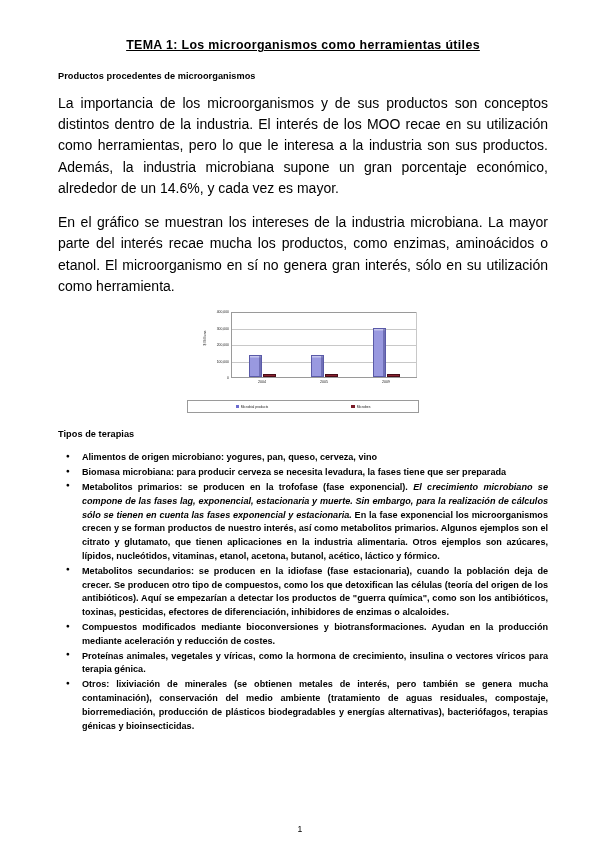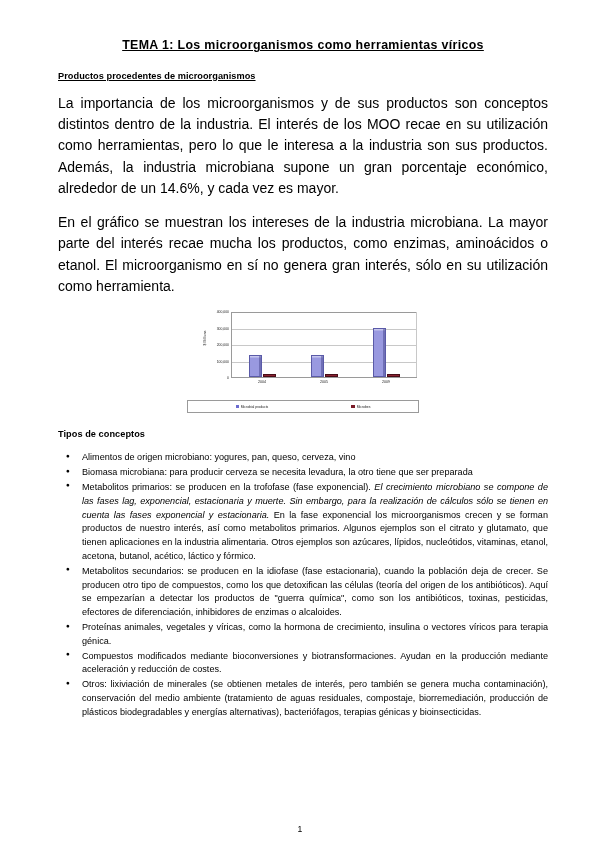--- a/index.html
+++ b/index.html
@@ -26,21 +26,20 @@
     font-size: 12.4px;
     font-weight: bold;
     text-decoration: underline;
     letter-spacing: 0.35px;
     margin: 0 0 18px 0;
     line-height: 1.2;
   }
   .section-heading {
     font-size: 9.2px;
     font-weight: bold;
-    text-decoration: underline;
     margin: 0 0 12px 0;
     letter-spacing: 0.05px;
   }
   .section-heading.plain {
     text-decoration: none;
   }
   p.body-text {
     font-size: 14px;
     line-height: 1.52;
     text-align: justify;
@@ -181,20 +180,21 @@
     margin: 0;
     padding: 0;
   }
   ul.bullets > li {
     position: relative;
     padding-left: 24px;
     margin-bottom: 1px;
     font-size: 9.1px;
     line-height: 1.52;
     text-align: justify;
+    font-weight: bold;
   }
   ul.bullets > li::before {
     content: "\25CF";
     position: absolute;
     left: 8px;
     top: -0.5px;
     font-size: 6.4px;
   }
   .ital { font-style: italic; }
   .page-number {
@@ -204,21 +204,21 @@
     bottom: 14px;
     text-align: center;
     font-size: 8.6px;
   }
 </style>
 </head>
 <body>
 
 <div class="page">
 
-  <h1 class="doc-title">TEMA 1: Los microorganismos como herramientas víricos</h1>
+  <h1 class="doc-title">TEMA 1: Los microorganismos como herramientas útiles</h1>
 
   <h2 class="section-heading">Productos procedentes de microorganismos</h2>
 
   <p class="body-text">La importancia de los microorganismos y de sus productos son conceptos distintos dentro de la industria. El interés de los MOO recae en su utilización como herramientas, pero lo que le interesa a la industria son sus productos. Además, la industria microbiana supone un gran porcentaje económico, alrededor de un 14.6%, y cada vez es mayor.</p>
 
   <p class="body-text">En el gráfico se muestran los intereses de la industria microbiana. La mayor parte del interés recae mucha los productos, como enzimas, aminoácidos o etanol. El microorganismo en sí no genera gran interés, sólo en su utilización como herramienta.</p>
 
   <div class="chart-wrap">
     <div class="chart-box">
       <div class="y-axis-title">$ Millions</div>
@@ -261,27 +261,27 @@
           <span class="swatch a"></span>
           <span>Microbial products</span>
         </div>
         <div class="legend-item">
           <span class="swatch b"></span>
           <span>Microbes</span>
         </div>
       </div>
   </div>
 
-  <h2 class="section-heading plain">Tipos de conceptos</h2>
+  <h2 class="section-heading plain">Tipos de terapias</h2>
 
   <ul class="bullets">
       <li><span>Alimentos de origen microbiano: yogures, pan, queso, cerveza, vino</span></li>
-      <li><span>Biomasa microbiana: para producir cerveza se necesita levadura, la otro tiene que ser preparada</span></li>
+      <li><span>Biomasa microbiana: para producir cerveza se necesita levadura, la fases tiene que ser preparada</span></li>
       <li><span>Metabolitos primarios: se producen en la trofofase (fase exponencial). </span><span class="ital">El crecimiento microbiano se compone de las fases lag, exponencial, estacionaria y muerte. Sin embargo, para la realización de cálculos sólo se tienen en cuenta las fases exponencial y estacionaria.</span><span> En la fase exponencial los microorganismos crecen y se forman productos de nuestro interés, así como metabolitos primarios. Algunos ejemplos son el citrato y glutamato, que tienen aplicaciones en la industria alimentaria. Otros ejemplos son azúcares, lípidos, nucleótidos, vitaminas, etanol, acetona, butanol, acético, láctico y fórmico.</span></li>
       <li><span>Metabolitos secundarios: se producen en la idiofase (fase estacionaria), cuando la población deja de crecer. Se producen otro tipo de compuestos, como los que detoxifican las células (teoría del origen de los antibióticos). Aquí se empezarían a detectar los productos de "guerra química", como son los antibióticos, toxinas, pesticidas, efectores de diferenciación, inhibidores de enzimas o alcaloides.</span></li>
+      <li><span>Compuestos modificados mediante bioconversiones y biotransformaciones. Ayudan en la producción mediante aceleración y reducción de costes.</span></li>
       <li><span>Proteínas animales, vegetales y víricas, como la hormona de crecimiento, insulina o vectores víricos para terapia génica.</span></li>
-      <li><span>Compuestos modificados mediante bioconversiones y biotransformaciones. Ayudan en la producción mediante aceleración y reducción de costes.</span></li>
       <li><span>Otros: lixiviación de minerales (se obtienen metales de interés, pero también se genera mucha contaminación), conservación del medio ambiente (tratamiento de aguas residuales, compostaje, biorremediación, producción de plásticos biodegradables y energías alternativas), bacteriófagos, terapias génicas y bioinsecticidas.</span></li>
     </ul>
 
   <div class="page-number">1</div>
 
 </div>
 
 </body></html>

